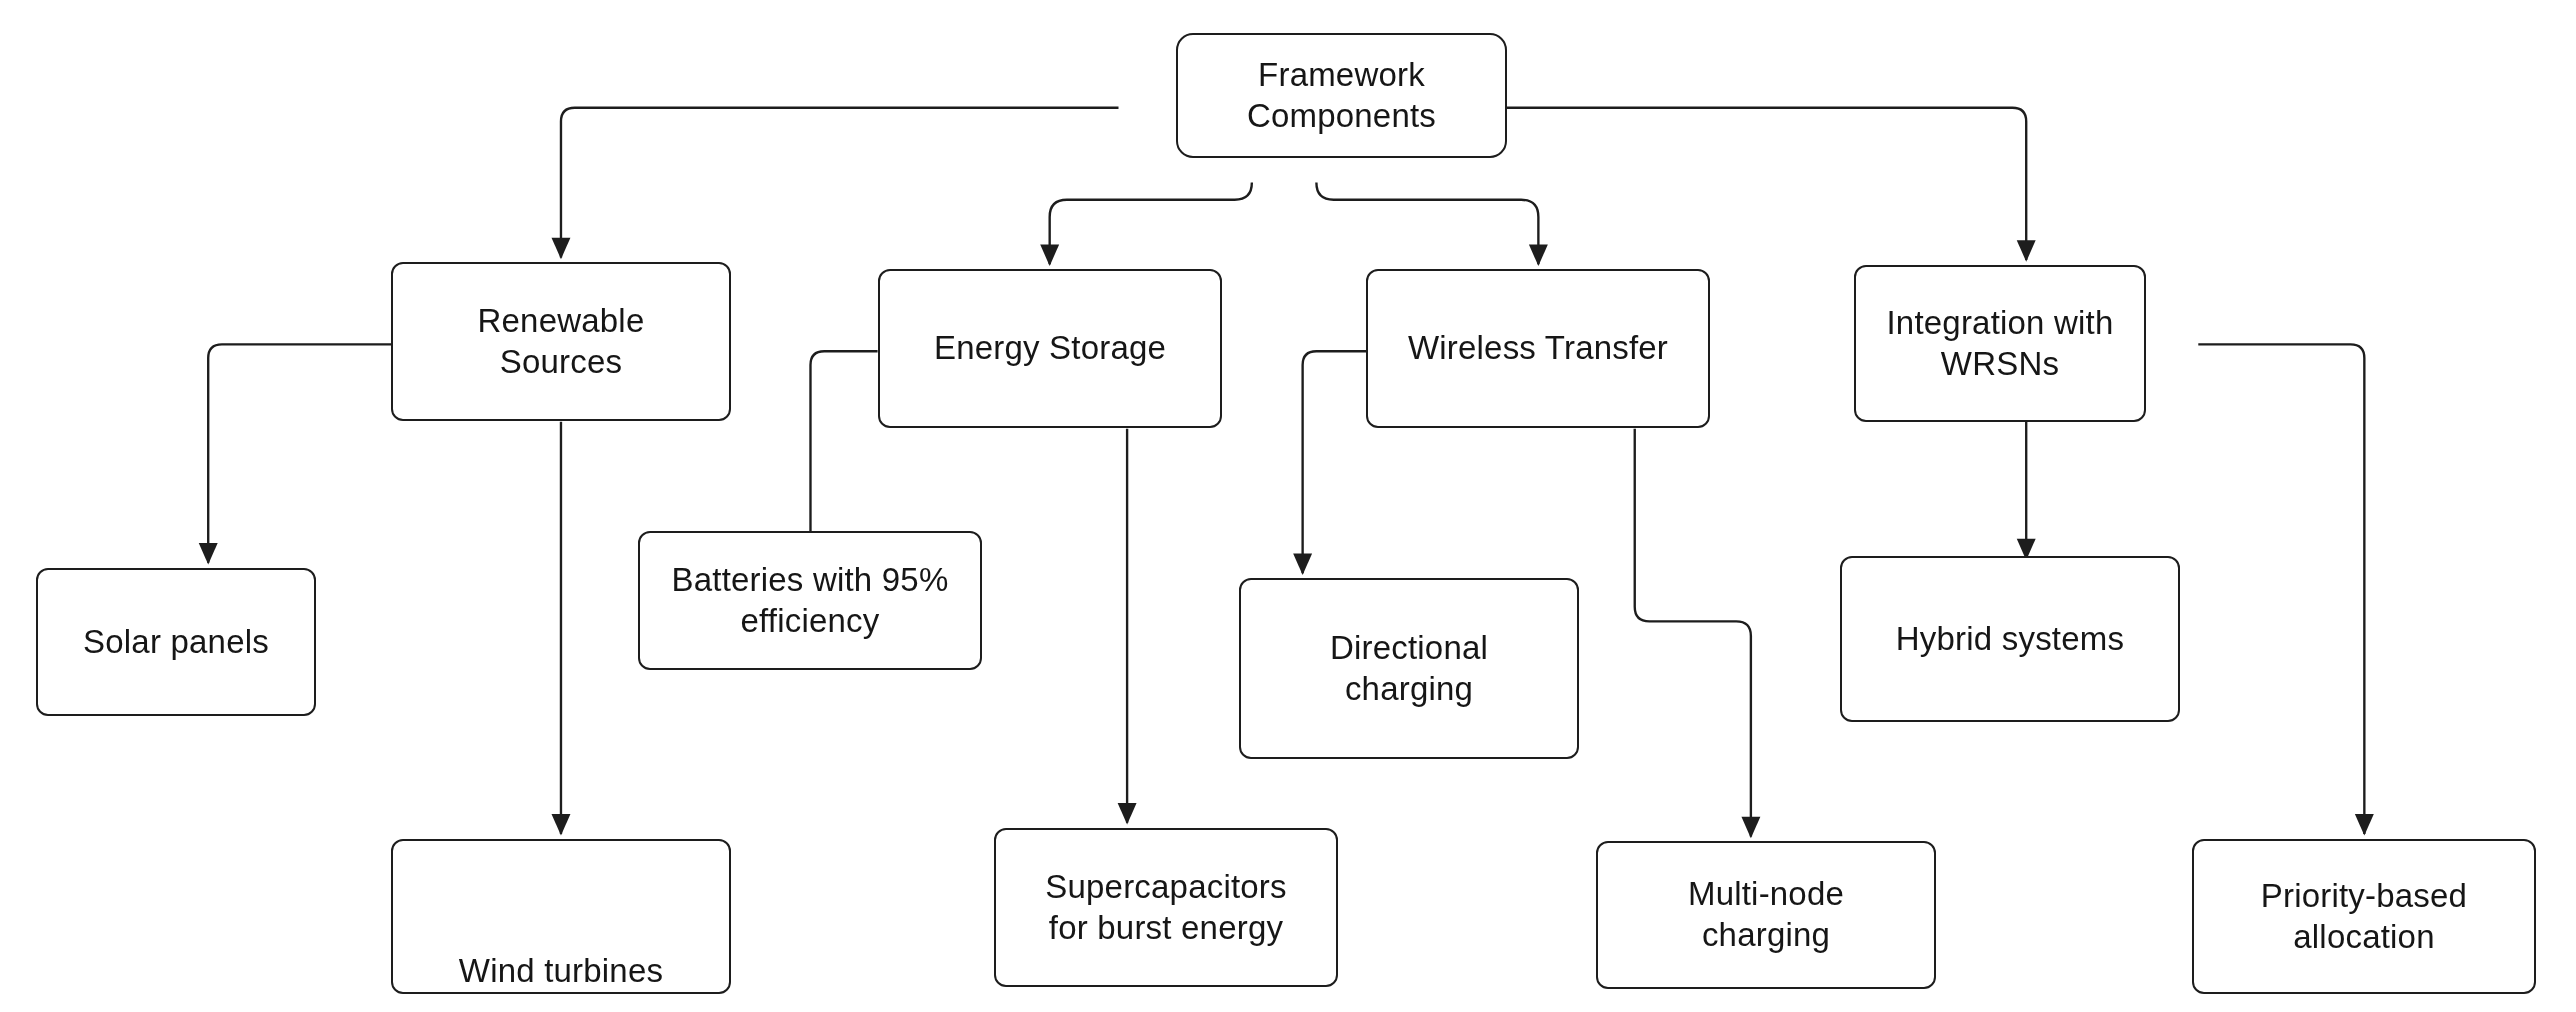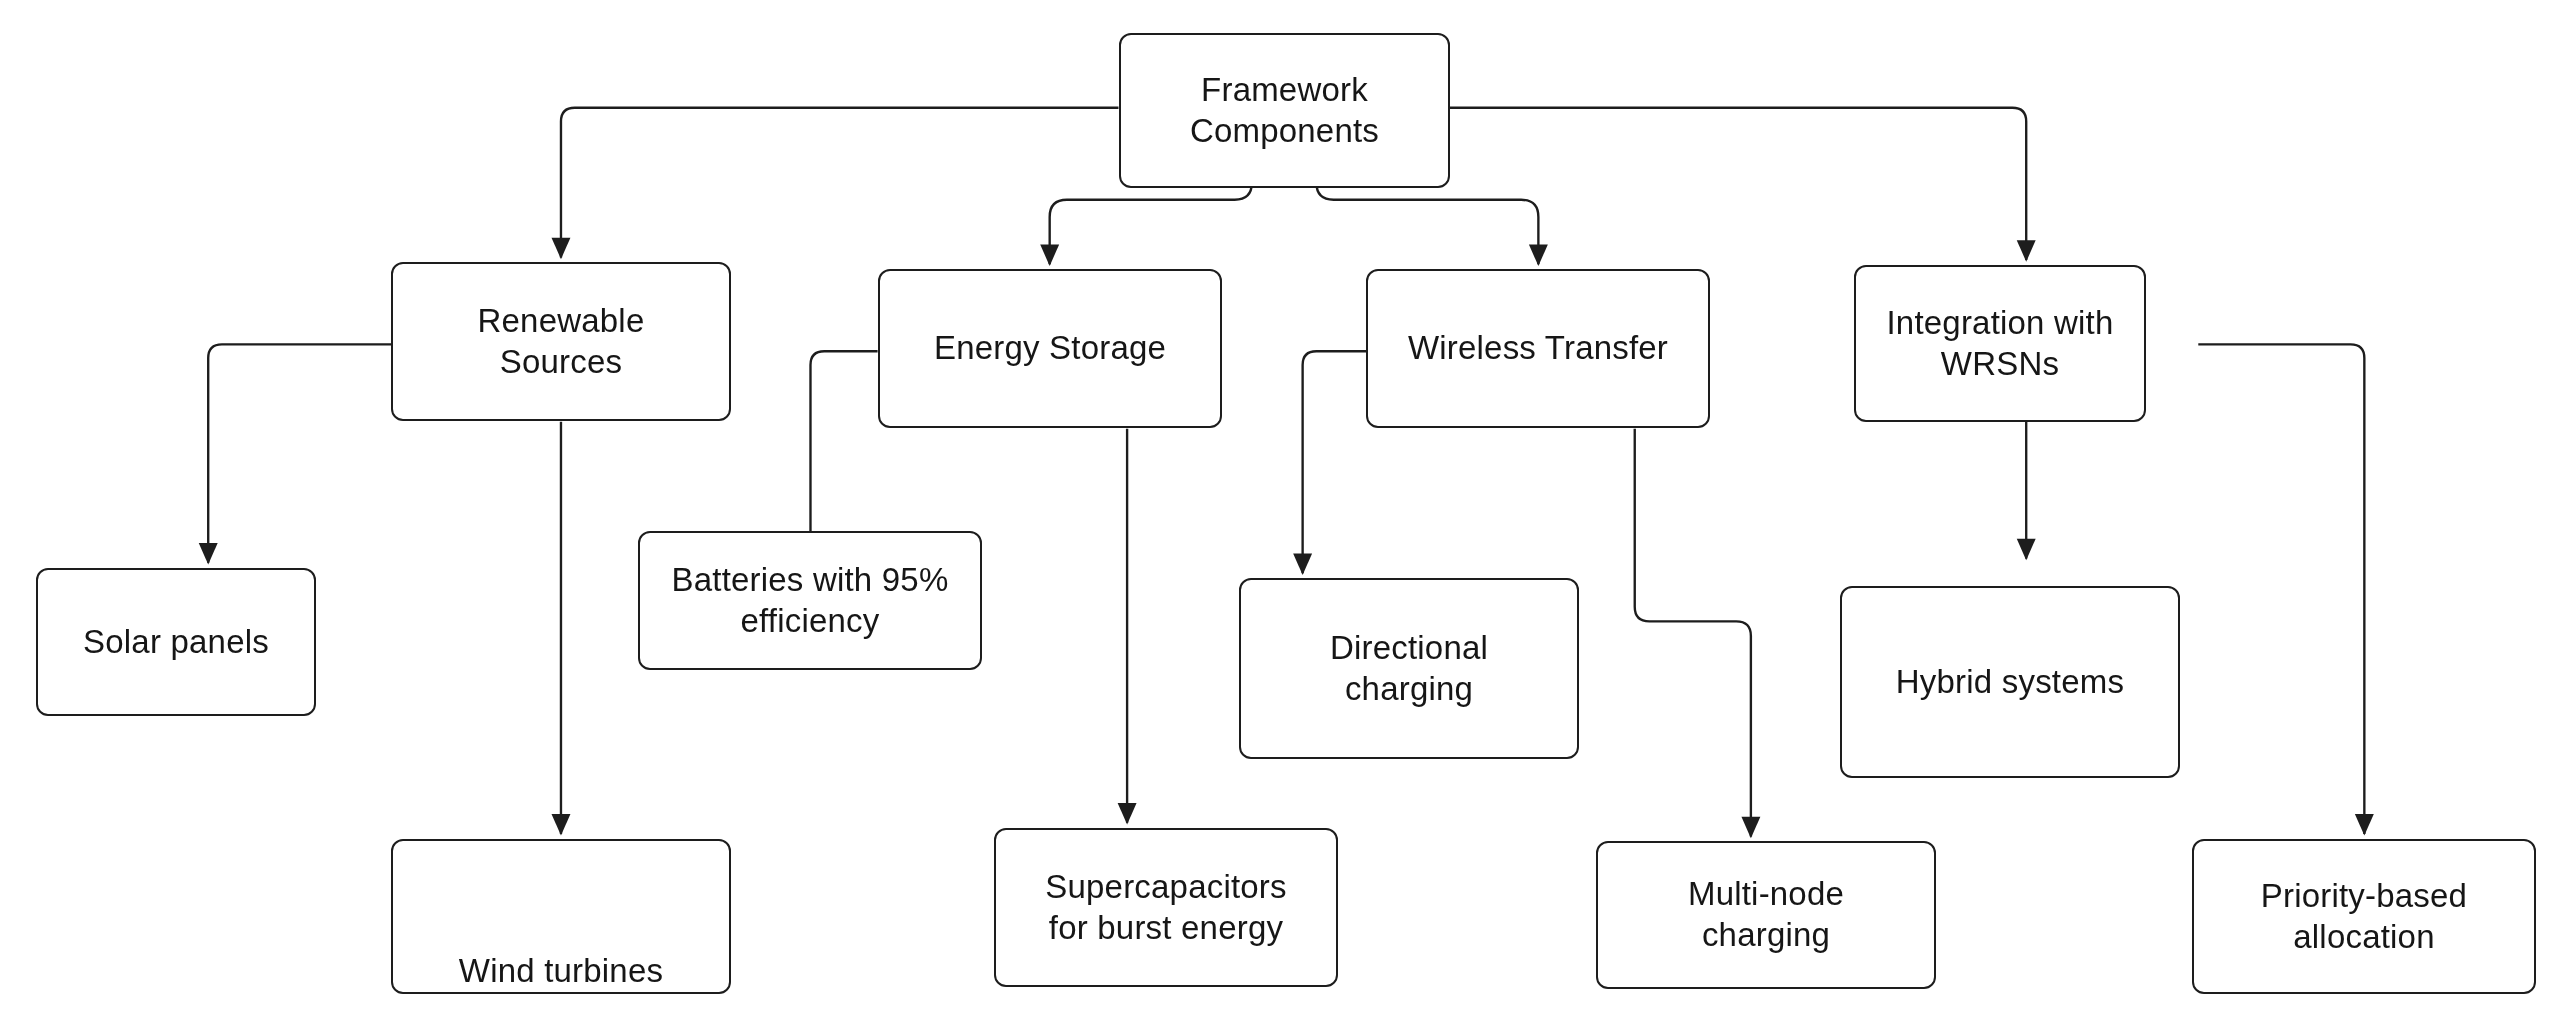--- a/index.html
+++ b/index.html
@@ -40,29 +40,29 @@
   }
   .node .label {
     white-space: pre-line;
     font-size: 33px;
     line-height: 1.24;
     color: #161616;
     letter-spacing: 0.2px;
     padding: 0 5.2px;
   }
   
-  .n-framework   { left: 1119px; top:  33px; width: 331px; height: 155px; }
+  .n-framework   { left: 1176px; top:  33px; width: 331px; height: 125px; border-radius: 17px; }
   .n-renewable   { left:  391px; top: 262px; width: 340px; height: 159px; }
   .n-energy      { left: 878px; top: 269px; width: 344px; height: 159px; }
   .n-wireless    { left: 1366px; top: 269px; width: 344px; height: 159px; }
   .n-integration { left: 1854px; top: 265px; width: 292px; height: 157px; }
   .n-solar       { left:   36px; top: 568px; width: 280px; height: 148px; }
   .n-batteries   { left:  638px; top: 531px; width: 344px; height: 139px; }
   .n-directional { left: 1239px; top: 578px; width: 340px; height: 181px; }
-  .n-hybrid      { left: 1840px; top: 586px; width: 340px; height: 192px; }
+  .n-hybrid      { left: 1840px; top: 556px; width: 340px; height: 166px; }
   .n-wind        { left:  391px; top: 839px; width: 340px; height: 155px; align-items: flex-end; }
   .n-supercap    { left: 994px; top: 828px; width: 344px; height: 159px; }
   .n-multinode   { left: 1596px; top: 841px; width: 340px; height: 148px; }
   .n-priority    { left: 2192px; top: 839px; width: 344px; height: 155px; }
 </style>
 </head>
 <body>
 
 <div class="canvas">
 

